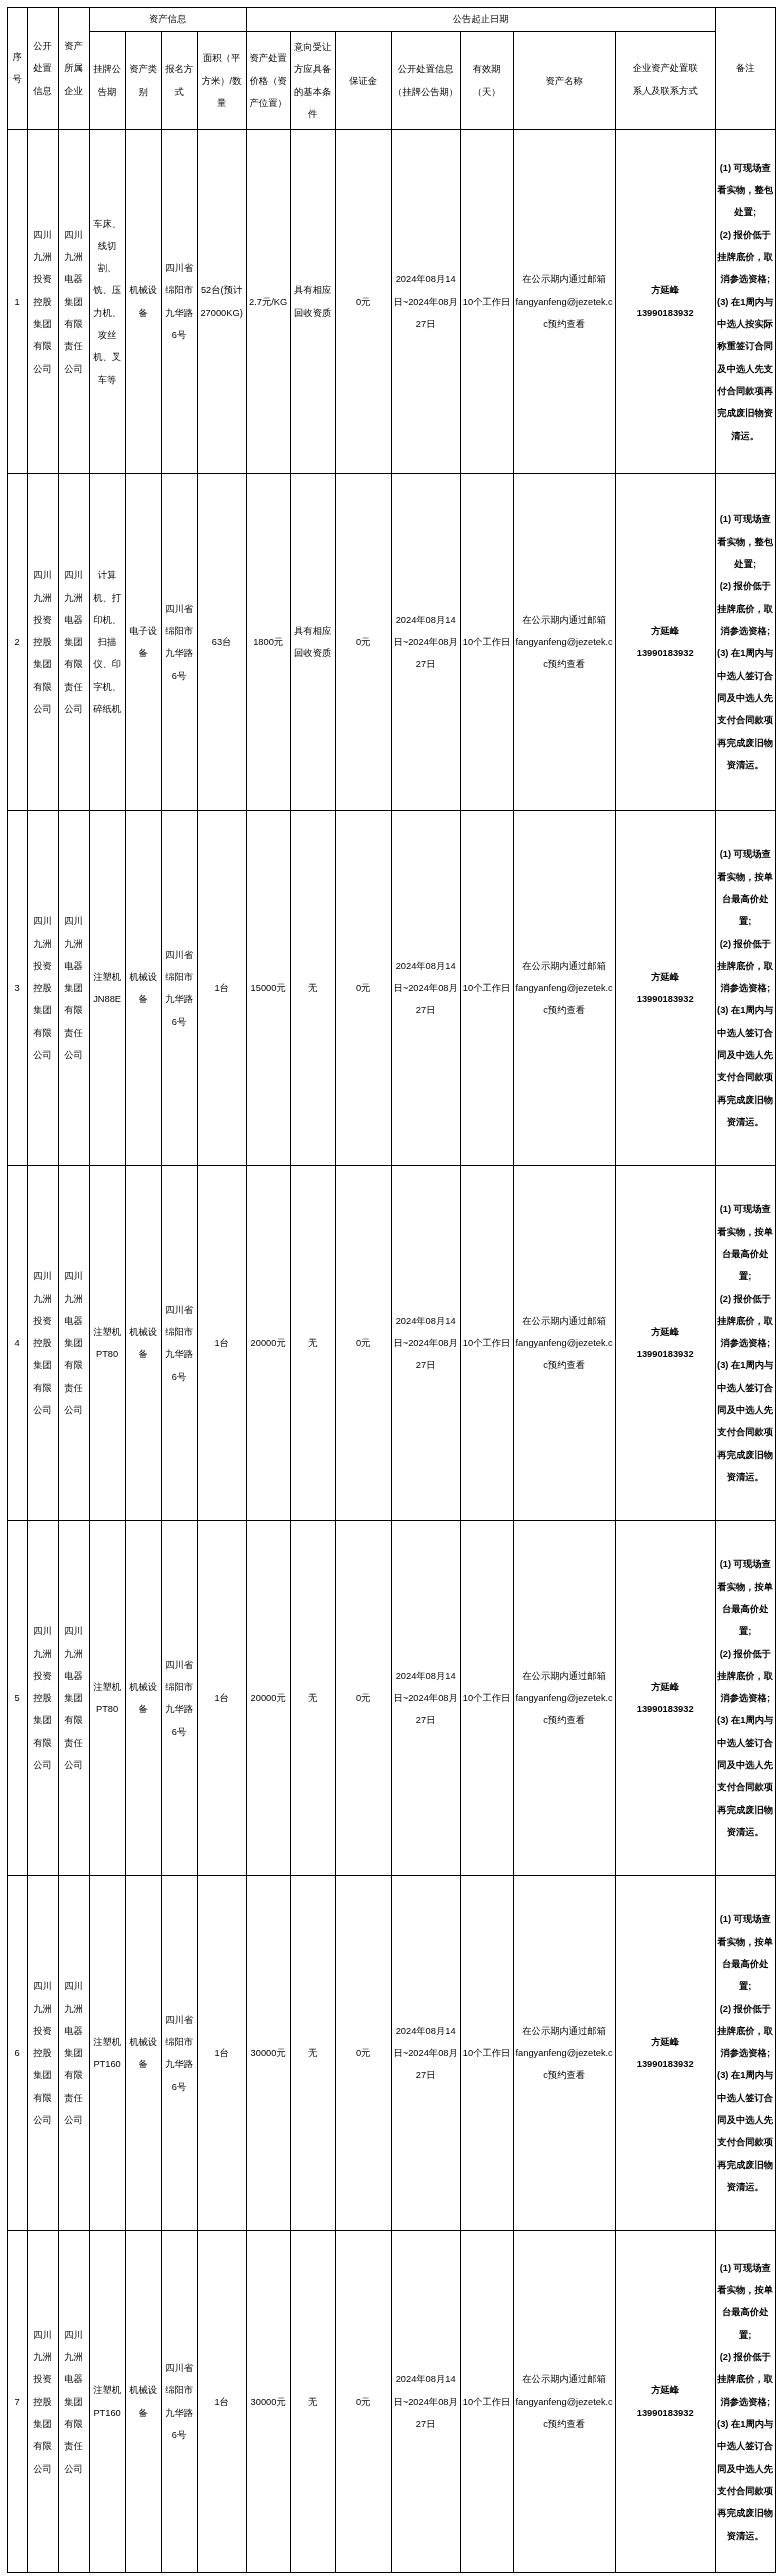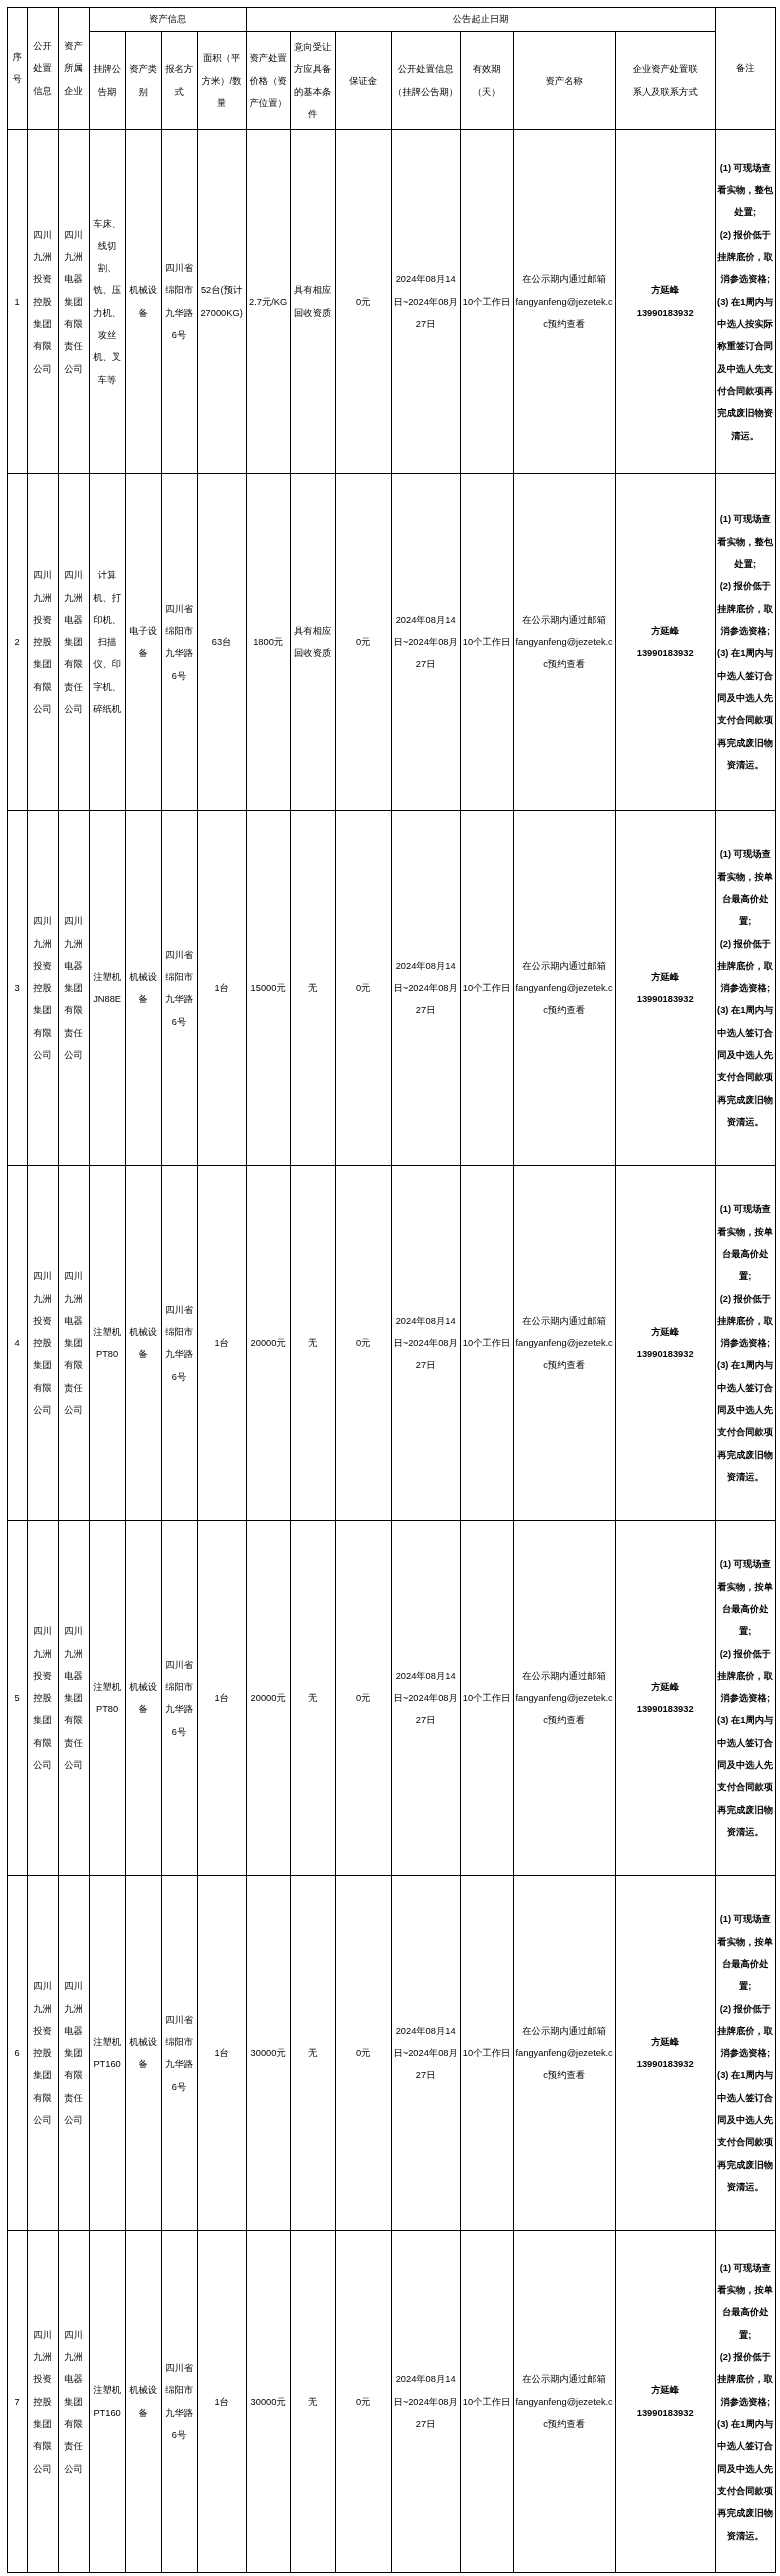--- a/index.html
+++ b/index.html
@@ -10,21 +10,21 @@
         font-size:9.3px;color:#000;background:#fff;}
   th,td{border:0.7px solid #000;text-align:center;vertical-align:middle;
         padding:0.7px 1.3px;line-height:2.4;font-weight:normal;
         overflow-wrap:break-word;word-break:normal;}
   tr.hrow1{height:20px;}
   tr.hrow2{height:98px;}
   tr.r1{height:344px;}
   tr.r2{height:337px;}
   tr.r3,tr.r4,tr.r5,tr.r6{height:355px;}
   tr.r7{height:342px;}
-  .hw-contact{display:inline-block;max-width:66px;}
+  .hw-contact{display:inline-block;max-width:66px;font-family:Liberation Mono, monospace;}
   .hw-valid{display:inline-block;max-width:39px;}
   td div{line-height:2.4;font-weight:bold;}
 </style>
 </head>
 <body>
 
 <div class="wrap">
 <table>
   <colgroup>
     <col style="width:20px">

